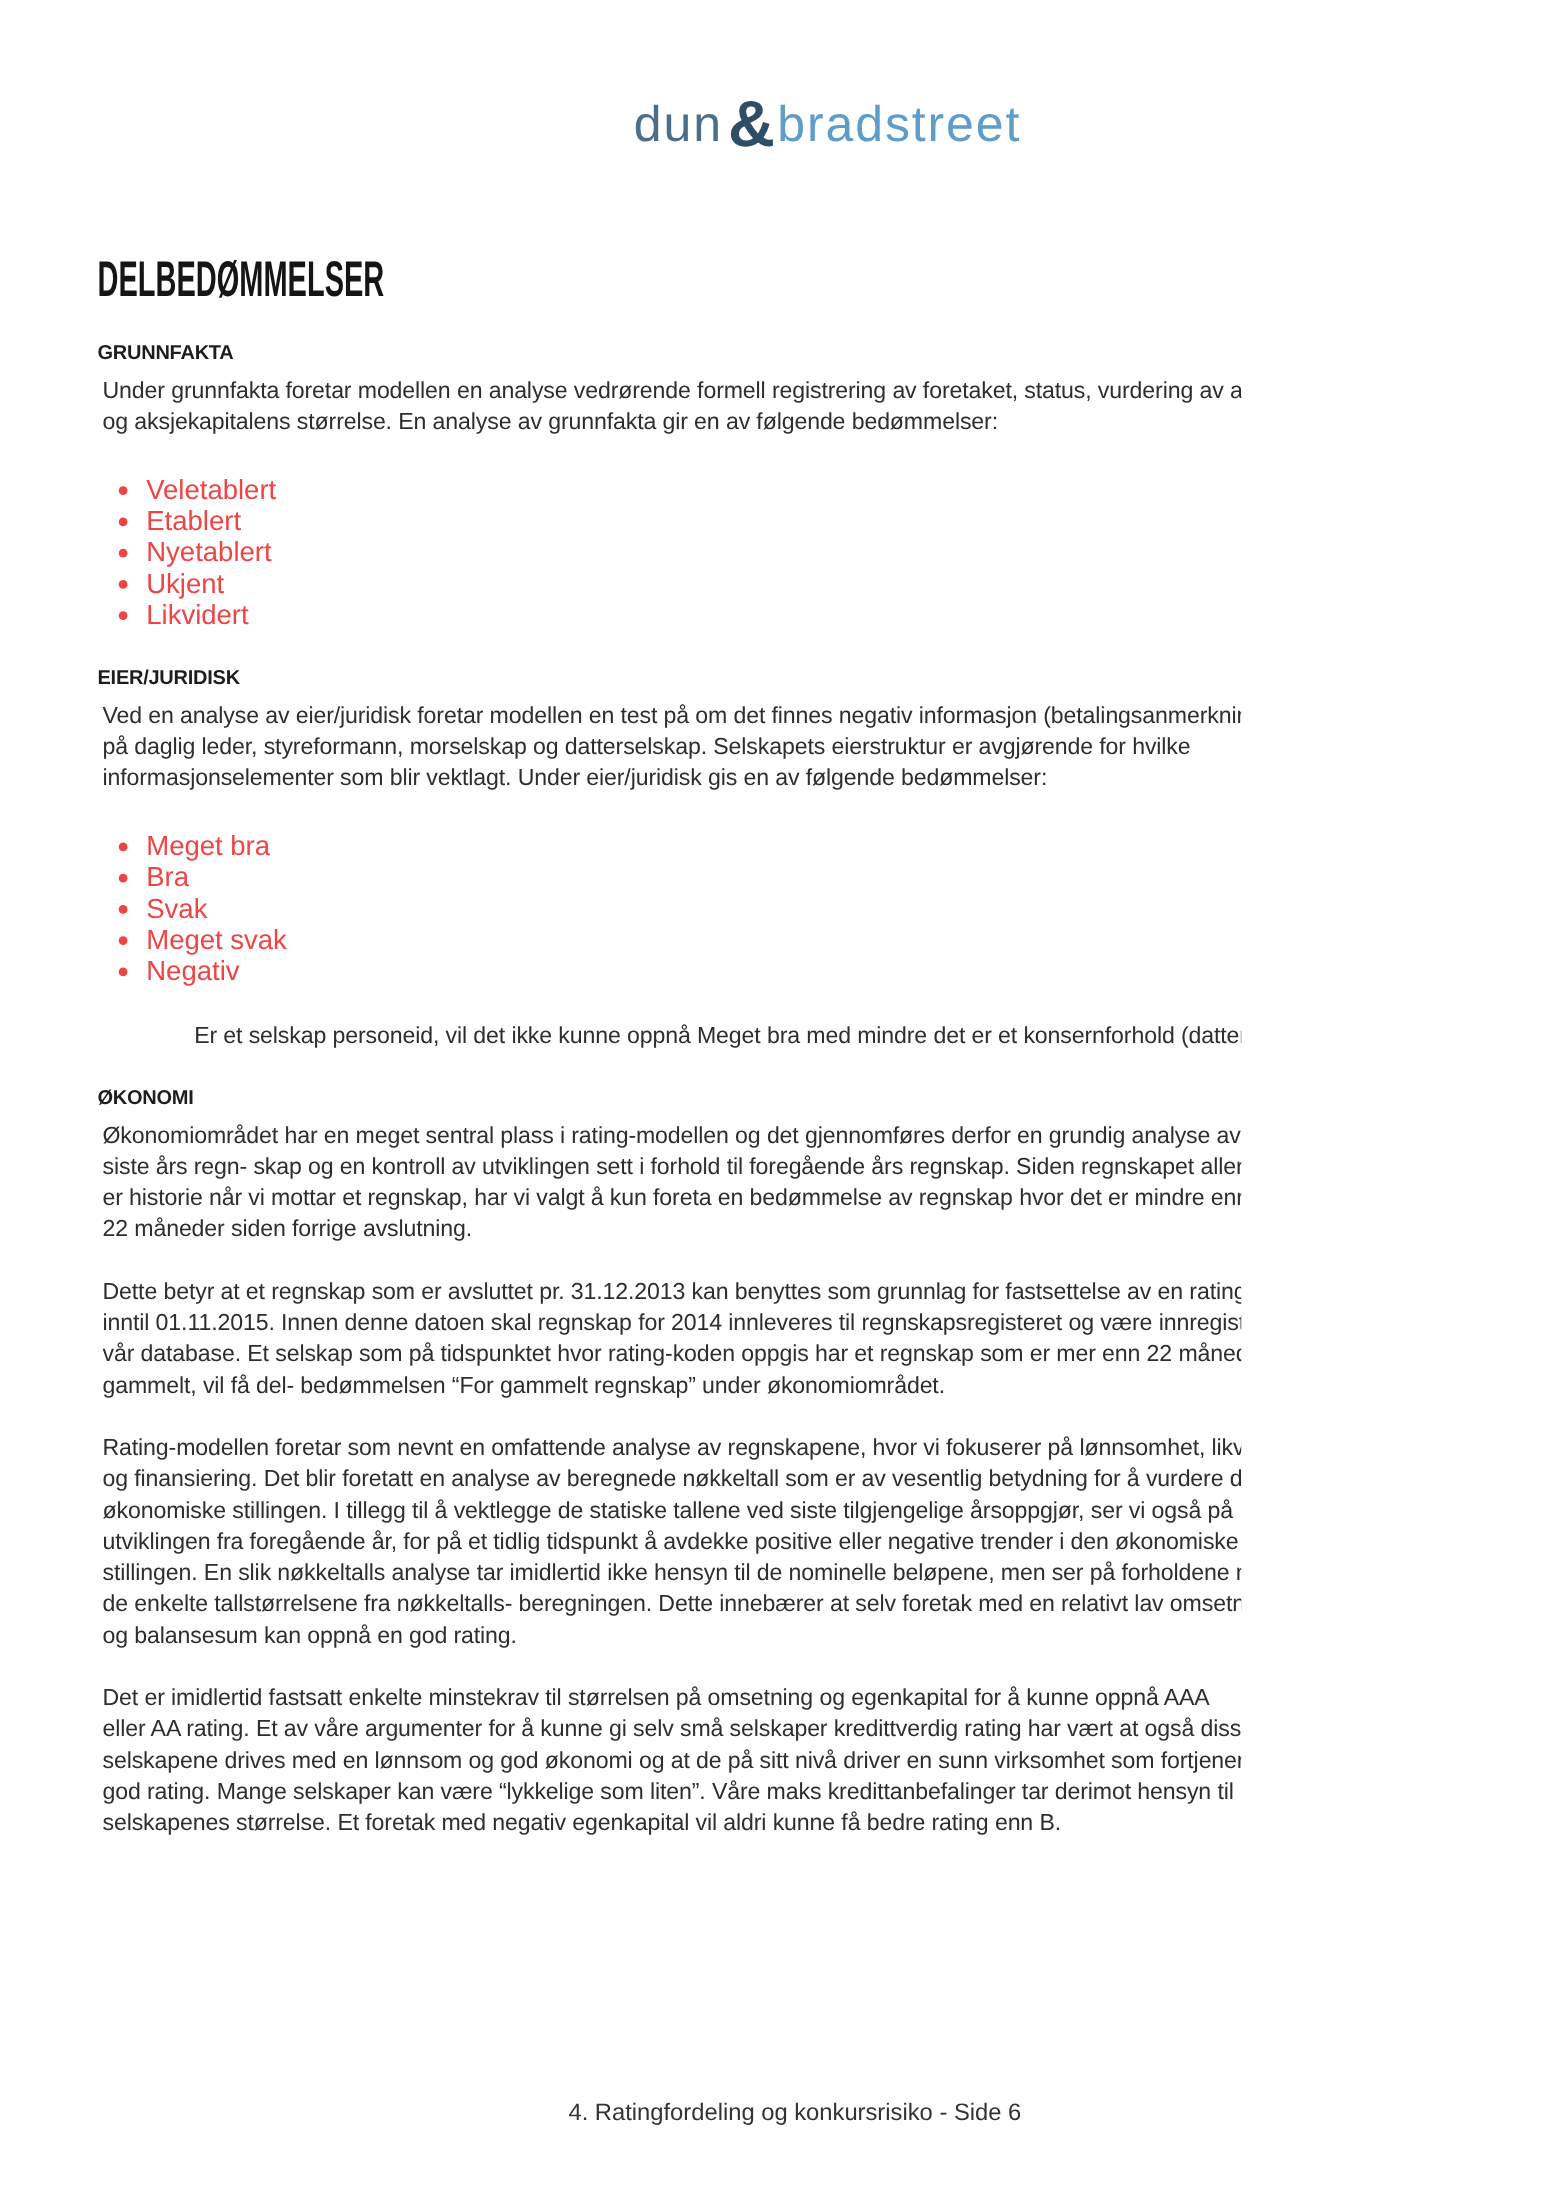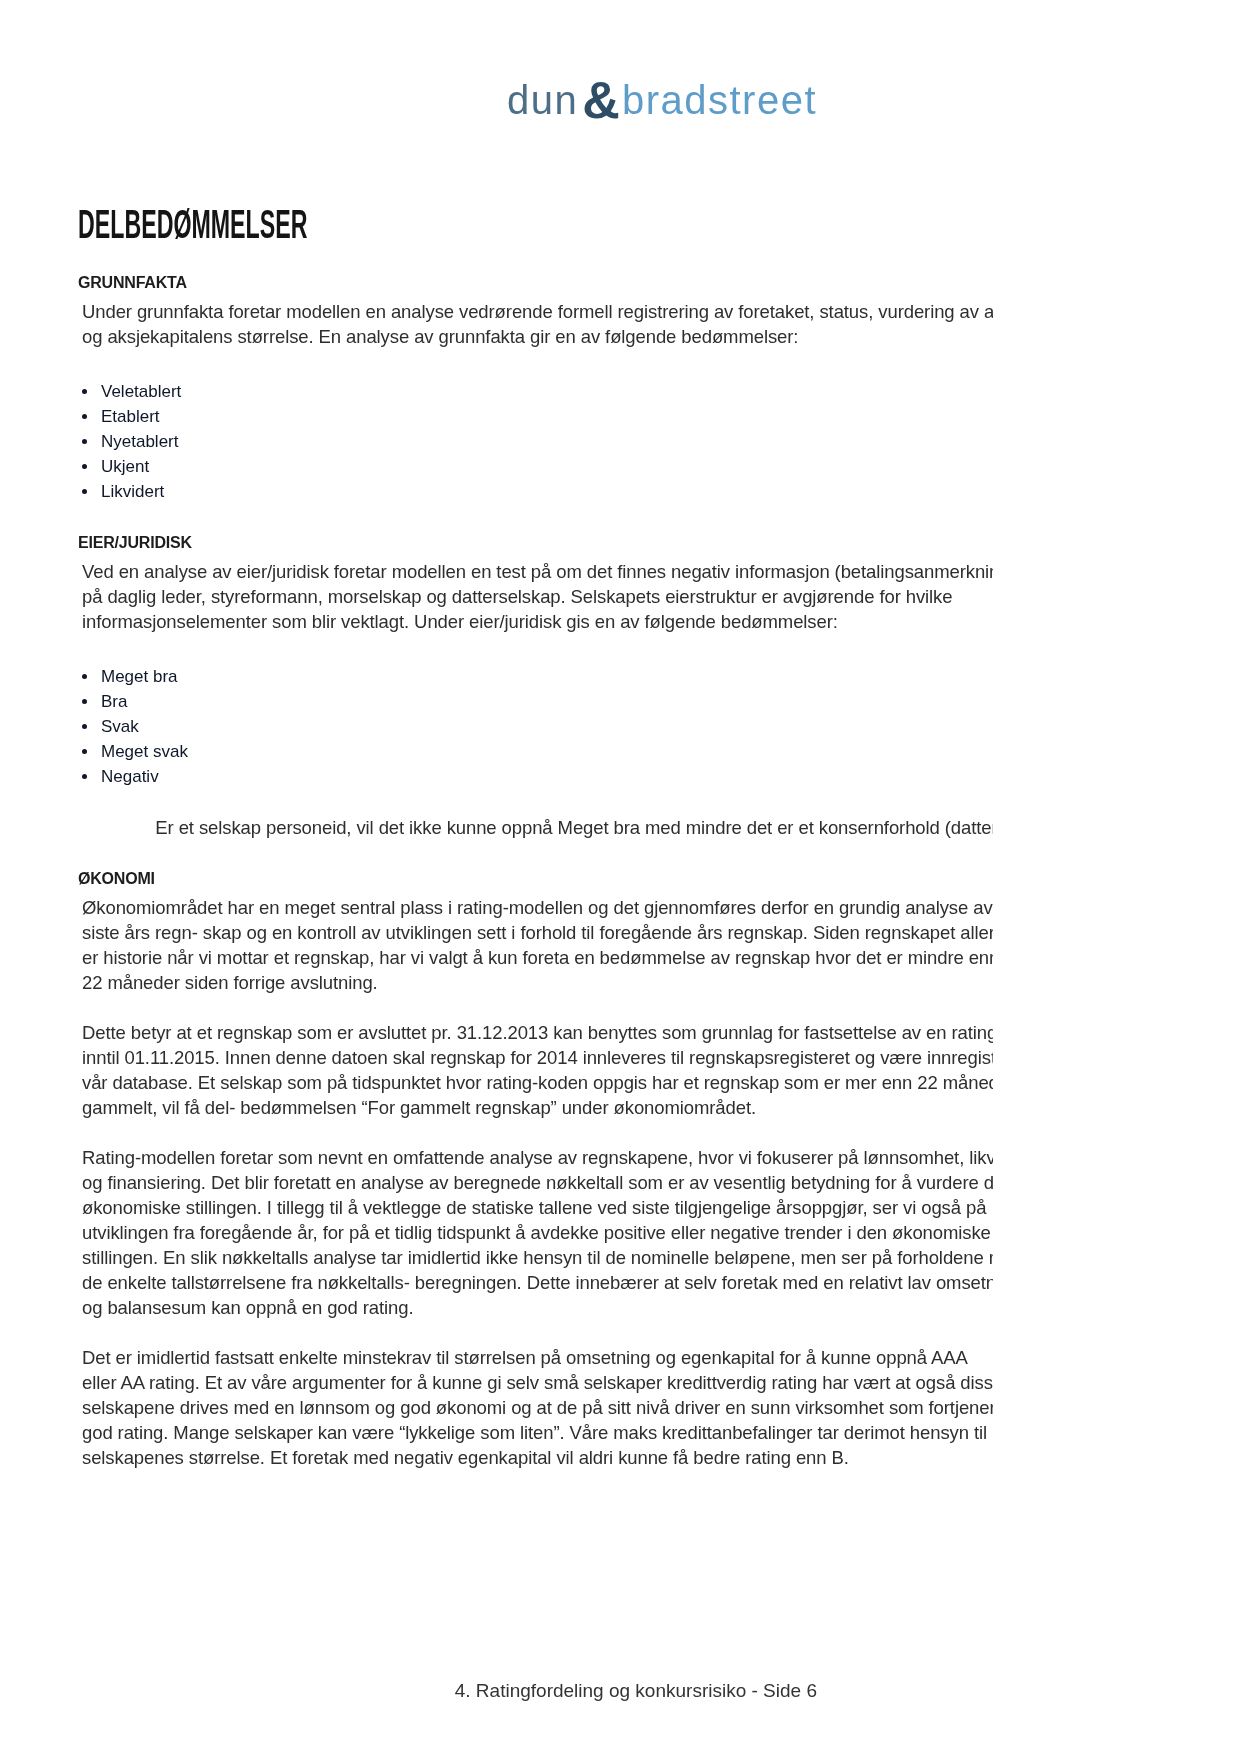--- a/index.html
+++ b/index.html
@@ -75,24 +75,25 @@
   }
   p.note-text { margin-top: 26px; text-align: center; }
   p.spaced { margin-top: 25px; }
 
   ul.assessment-list {
     margin: 30px 0 0 0;
     padding: 0 0 0 21px;
     list-style: disc;
   }
   ul.assessment-list li {
-    font-size: 17px;
+    font-size: 22px;
     line-height: 25px;
-    color: #0f172a;
+    color: #ef4444;
     padding-left: 2px;
+    margin-left: 16px;
   }
 
   .footer {
     position: absolute;
     top: 1678px;
     right: 176px;
     font-size: 19px;
     line-height: 25px;
     color: #333333;
     white-space: nowrap;

